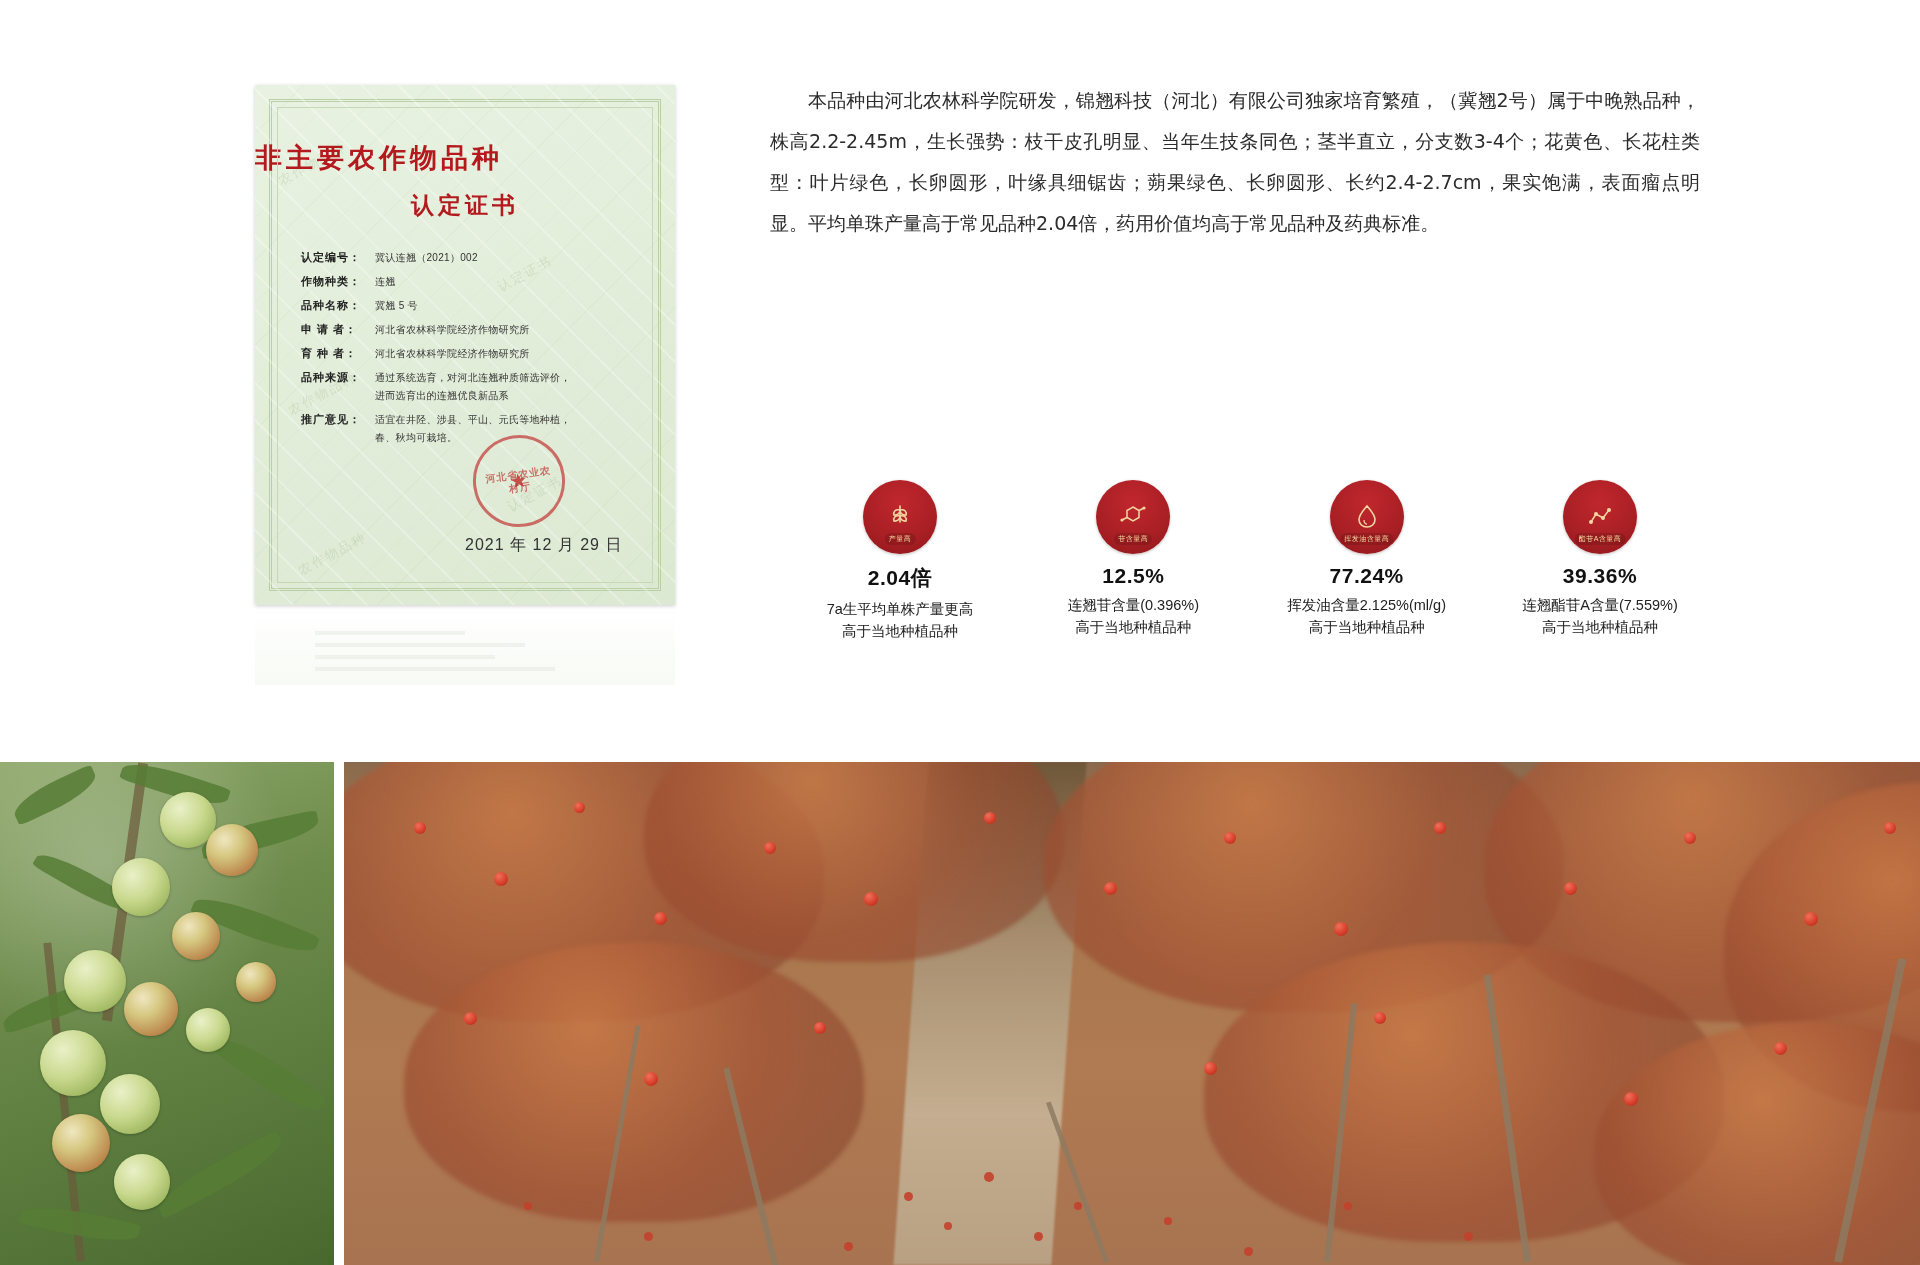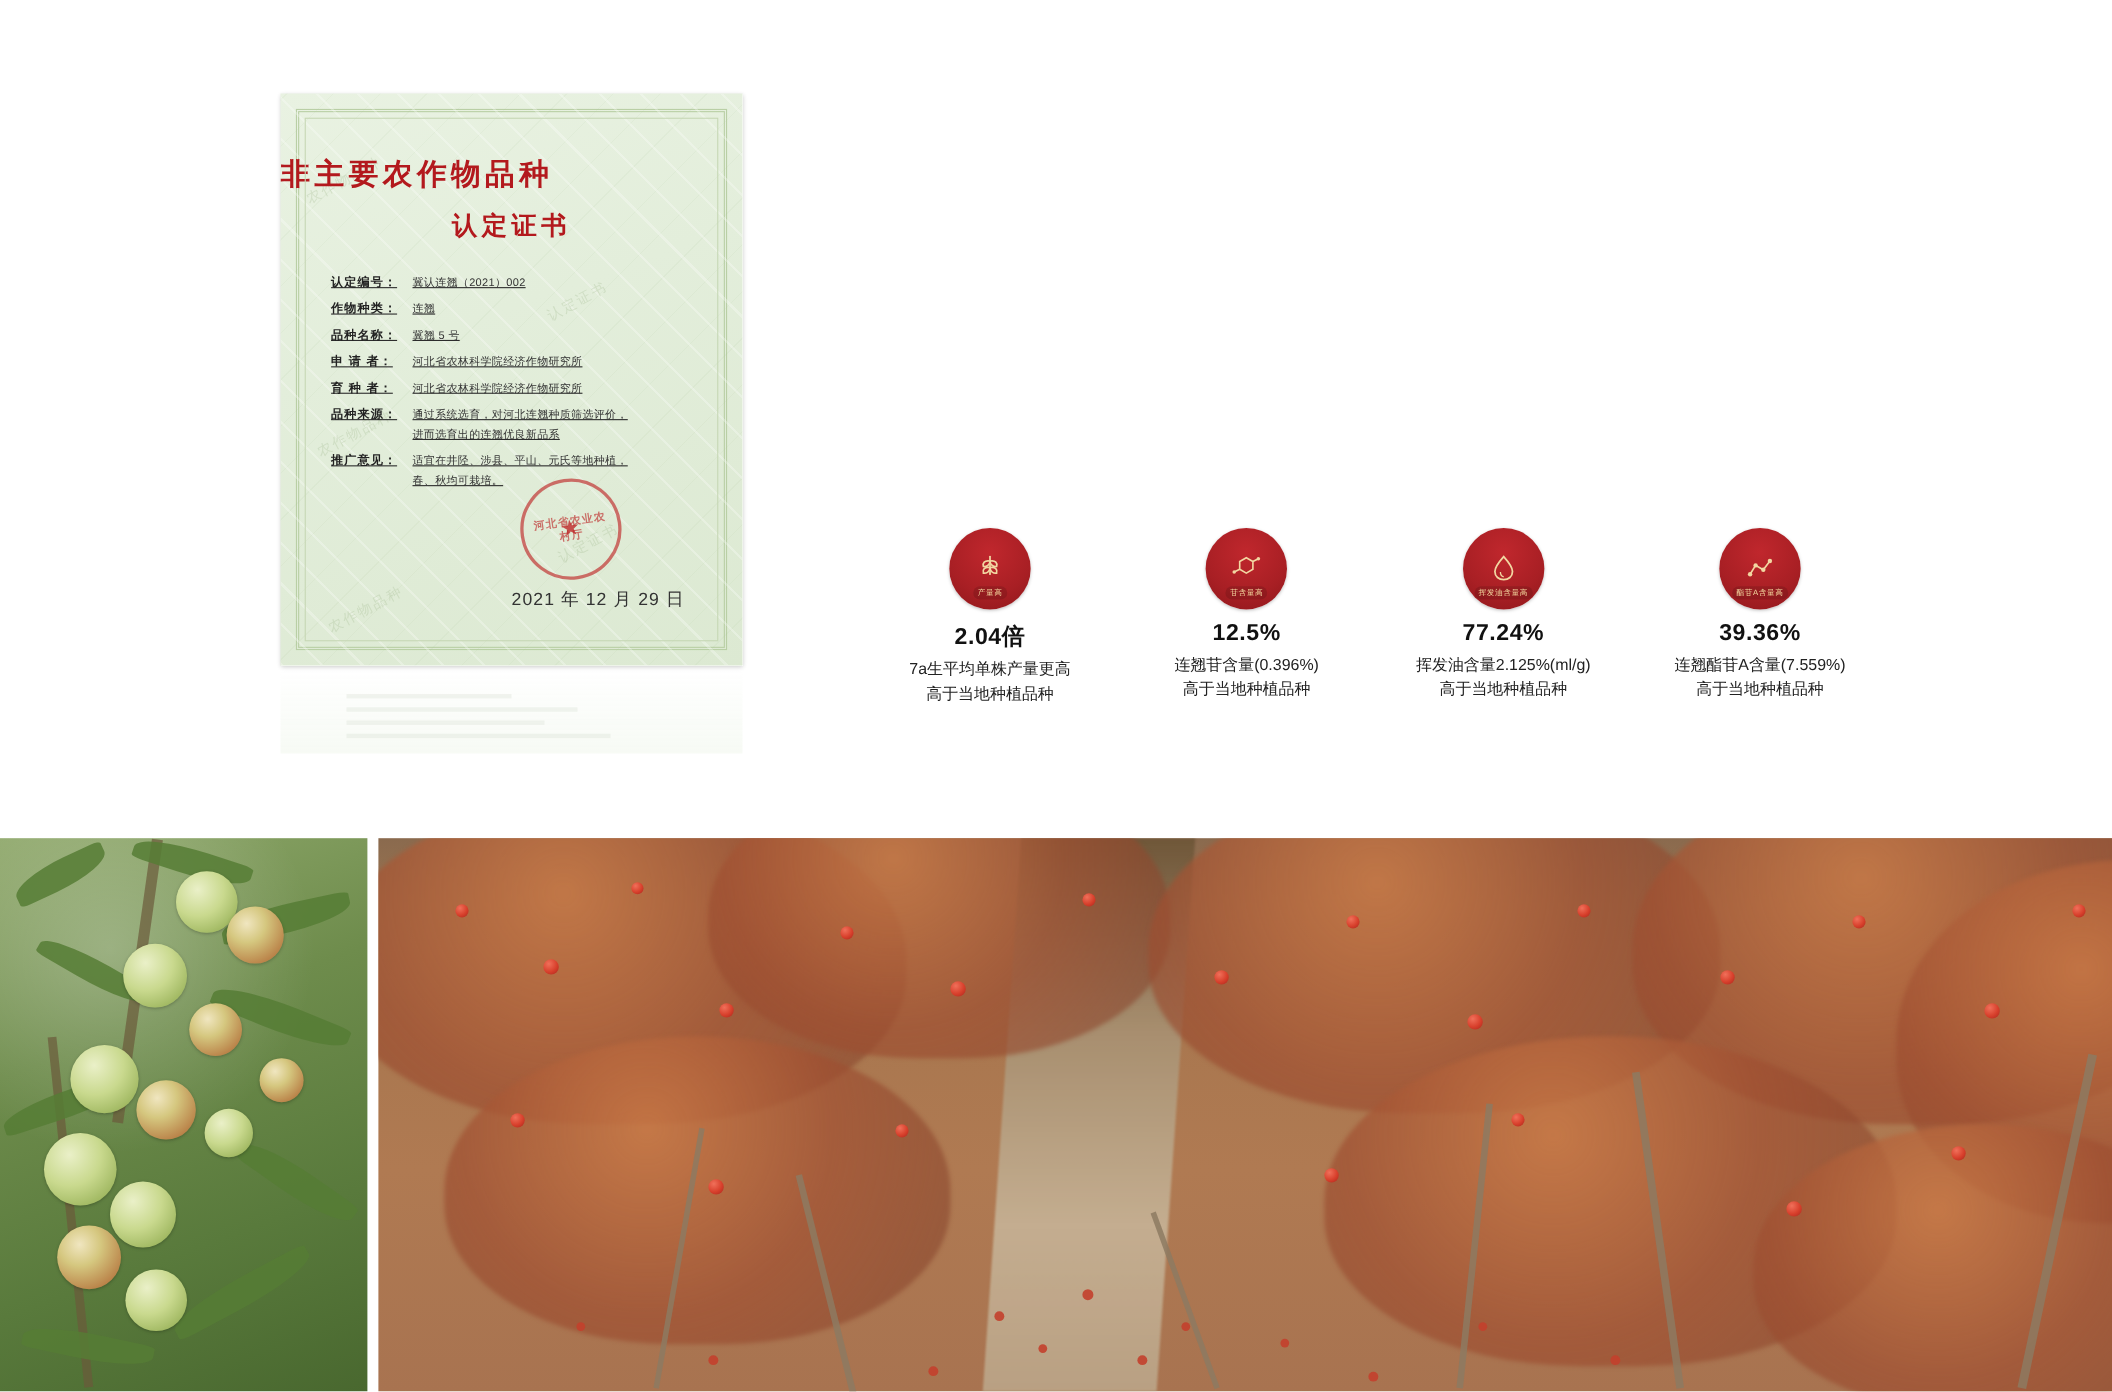--- a/index.html
+++ b/index.html
@@ -99,21 +99,20 @@
     top: 165px;
     right: 38px;
   }
   .cert-row {
     display: flex;
     align-items: flex-start;
     margin-bottom: 9px;
     font-size: 11px;
     line-height: 15px;
     color: #2c2c2c;
-    text-decoration: underline;
   }
   .cert-label {
     width: 74px;
     flex: none;
     letter-spacing: 1px;
     color: #222;
     font-weight: bold;
     font-size: 11px;
   }
   .cert-value {
@@ -397,20 +396,21 @@
 
     <div class="cert-reflection">
       <div class="rf-line" style="top:14px; width:240px;"></div>
       <div class="rf-line" style="top:26px; width:180px;"></div>
       <div class="rf-line" style="top:38px; width:210px;"></div>
       <div class="rf-line" style="top:50px; width:150px;"></div>
     </div>
   </div>
 
   <div class="content-col">
+    <p class="body-text">本品种由河北农林科学院研发，锦翘科技（河北）有限公司独家培育繁殖，（冀翘2号）属于中晚熟品种，株高2.2-2.45m，生长强势：枝干皮孔明显、当年生技条同色；茎半直立，分支数3-4个；花黄色、长花柱类型：叶片绿色，长卵圆形，叶缘具细锯齿；蒴果绿色、长卵圆形、长约2.4-2.7cm，果实饱满，表面瘤点明显。平均单珠产量高于常见品种2.04倍，药用价值均高于常见品种及药典标准。</p>
   </div>
 
   <div class="stats">
 
     <div class="stat">
       <div class="badge">
         <svg width="34" height="34" viewBox="0 0 34 34" aria-hidden="true">
           <g fill="none" stroke="#f2d7a2" stroke-width="1.6" stroke-linecap="round">
             <path d="M17 6 L17 22"></path>
             <path d="M17 10 C12 9, 10 12, 11 15 C14 15.5, 16.5 13.5, 17 11"></path>

